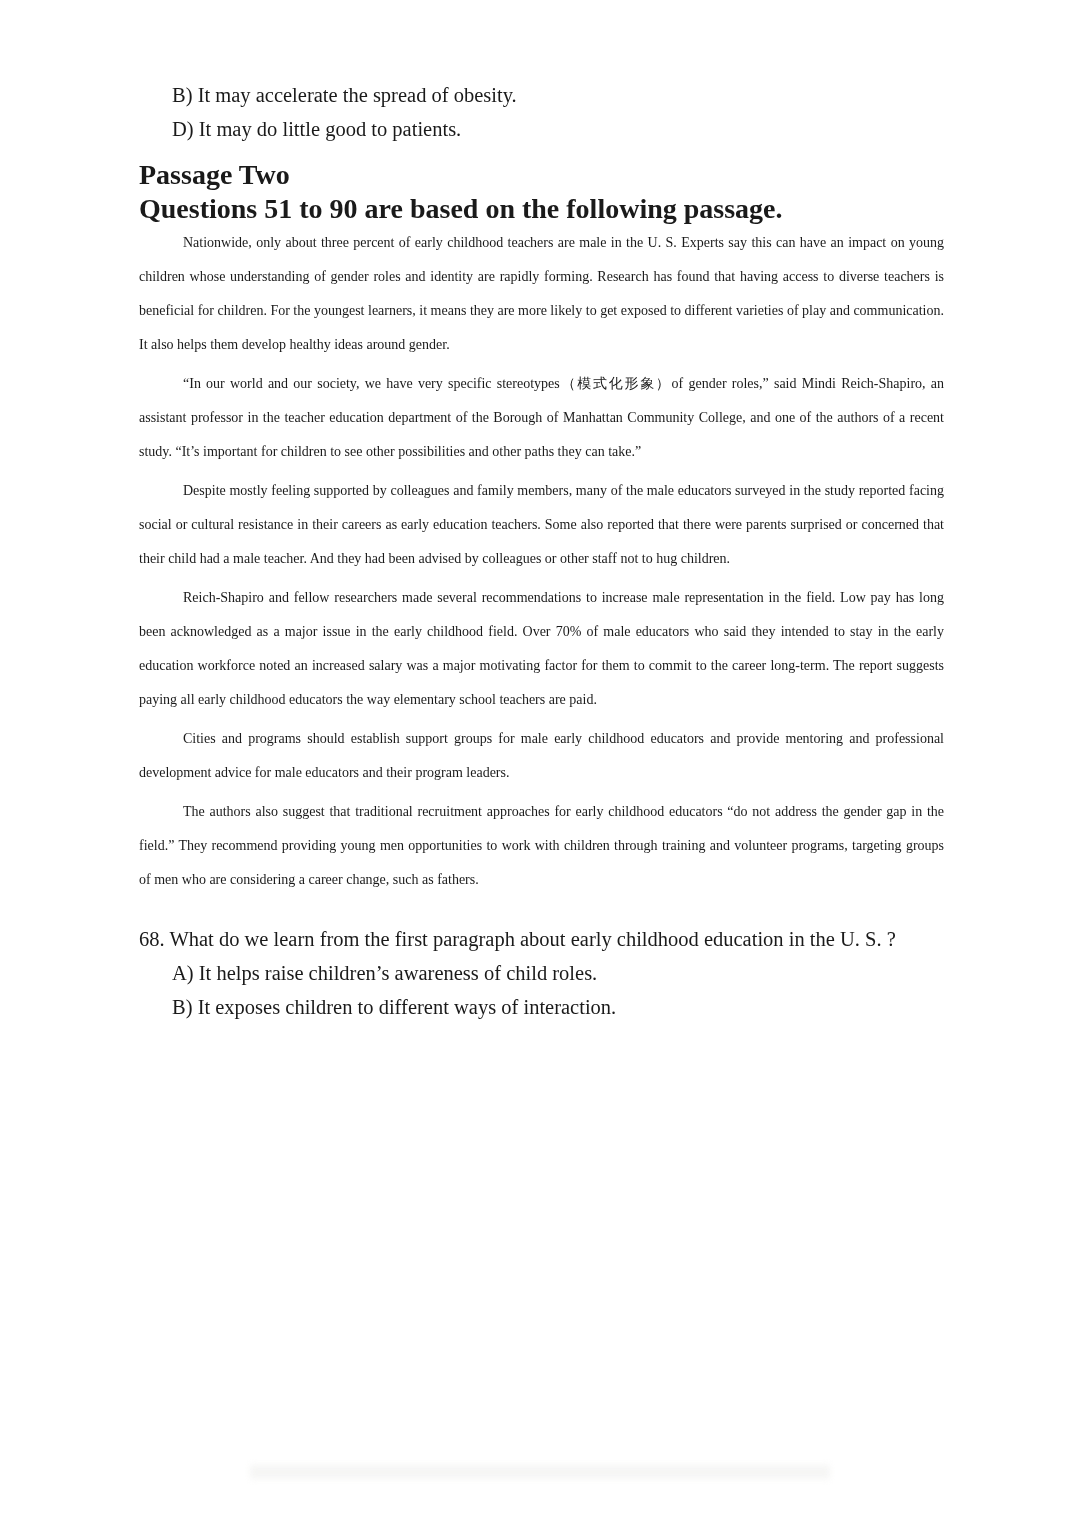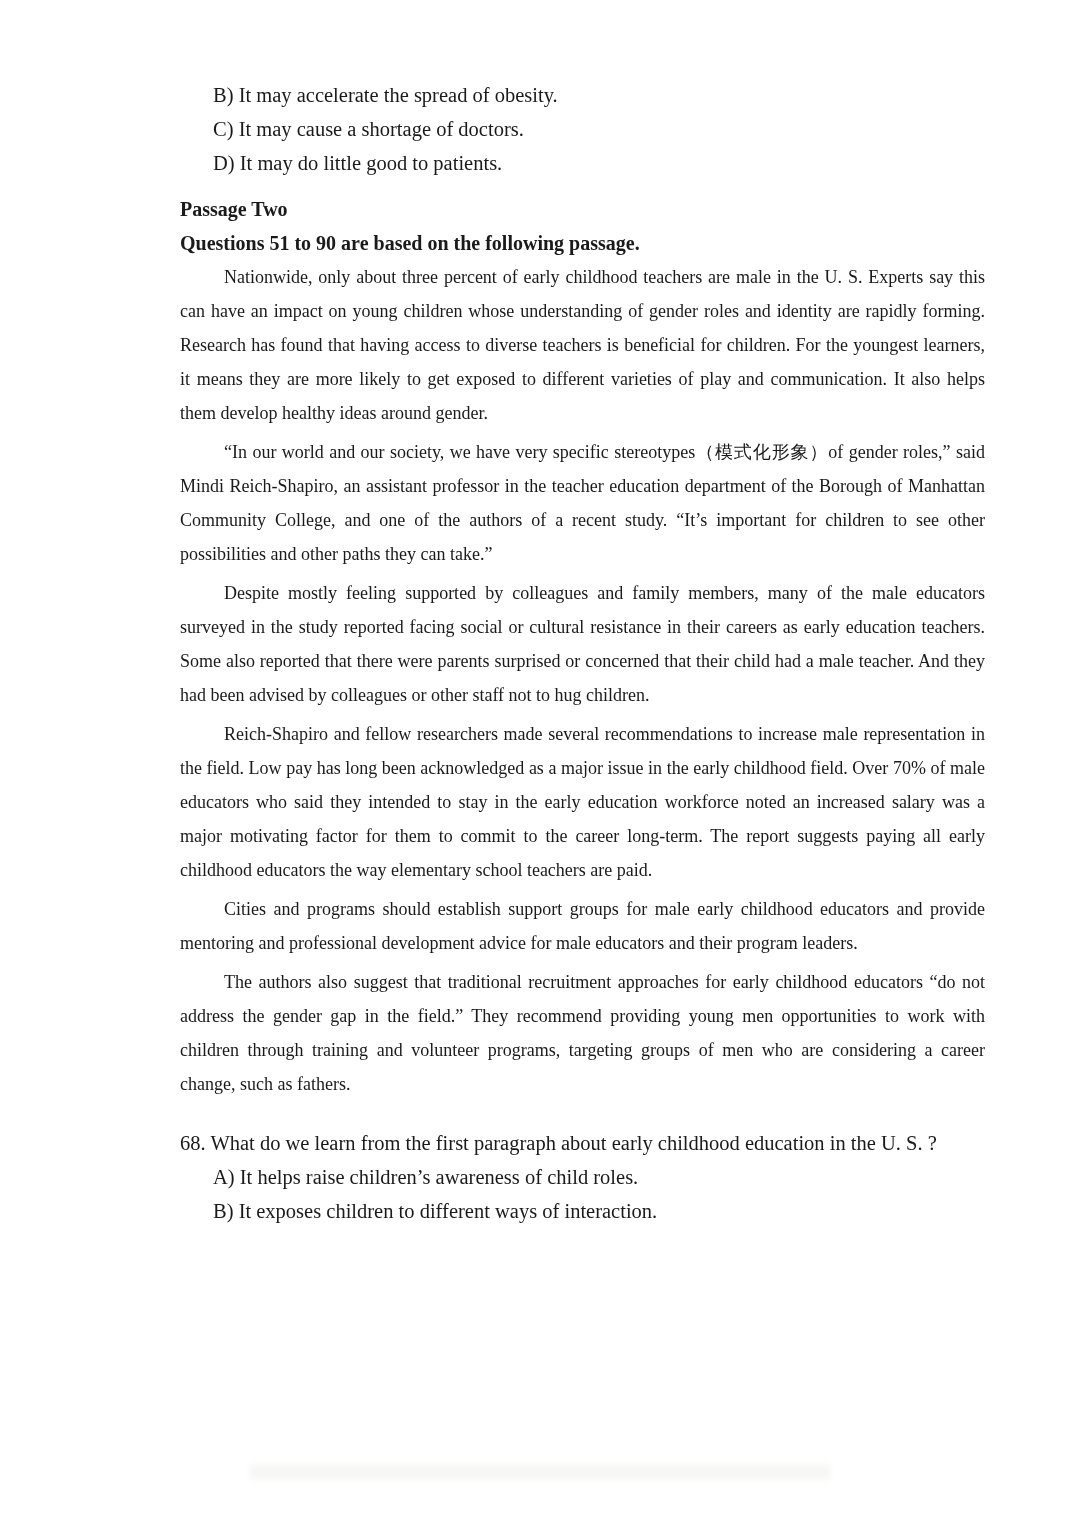--- a/index.html
+++ b/index.html
@@ -1,33 +1,32 @@
 <!DOCTYPE html>
 <html><head>
 <meta charset="utf-8">
 <style>
   html, body { margin:0; padding:0; background:#ffffff; }
   body { width:1080px; height:1527px; position:relative; overflow:hidden;
          font-family:"Liberation Serif","DejaVu Serif",serif; color:#1a1a1a; }
-  .page { position:absolute; left:139px; top:78px; width:805px;margin-left:41px; }
+  .page { position:absolute; left:139px; top:78px; width:805px; }
   .opt { padding-left:33px; font-size:20.5px; line-height:34px; }
-  .h { font-weight:bold; font-size:20px; line-height:34px; }
+  .h { font-weight:bold; font-size:28px; line-height:34px; }
   .h1 { margin-top:12px; }
-  .para { font-size:18px; line-height:34px; text-align:justify; text-indent:44px; margin:0 0 5px 0; }
+  .para { font-size:14px; line-height:34px; text-align:justify; text-indent:44px; margin:0 0 5px 0; }
   .para .it { }
   .q { margin-top:25px; font-size:20.5px; line-height:34px; }
   .footer-mark { position:absolute; left:250px; top:1465px; width:580px; height:14px;
                  background:#f2f2f0; filter:blur(3px); opacity:0.7; }
 </style>
 </head>
 <body>
 
 <div class="page">
   <div class="opt">B) It may accelerate the spread of obesity.</div>
-  <div class="opt">C) It may cause a shortage of doctors.</div>
   <div class="opt">D) It may do little good to patients.</div>
 
   <div class="h h1">Passage Two</div>
   <div class="h">Questions 51 to 90 are based on the following passage.</div>
 
   <p class="para">Nationwide, only about three percent of early childhood teachers are male in the U. S. Experts say this can have an impact on young children whose understanding of gender roles and identity are rapidly forming. Research has found that having access to diverse teachers is beneficial for children. For the youngest learners, it means they are more likely to get exposed to different varieties of play and communication. It also helps them develop healthy ideas around gender.</p>
   <p class="para"><span>“In our world and our society, we have very specific </span><span class="it">stereotypes</span><span>（模式化形象）</span><span>of gender roles,” said Mindi Reich-Shapiro, an assistant professor in the teacher education department of the Borough of Manhattan Community College, and one of the authors of a recent study. “It’s important for children to see other possibilities and other paths they can take.”</span></p>
   <p class="para">Despite mostly feeling supported by colleagues and family members, many of the male educators surveyed in the study reported facing social or cultural resistance in their careers as early education teachers. Some also reported that there were parents surprised or concerned that their child had a male teacher. And they had been advised by colleagues or other staff not to hug children.</p>
   <p class="para">Reich-Shapiro and fellow researchers made several recommendations to increase male representation in the field. Low pay has long been acknowledged as a major issue in the early childhood field. Over 70% of male educators who said they intended to stay in the early education workforce noted an increased salary was a major motivating factor for them to commit to the career long-term. The report suggests paying all early childhood educators the way elementary school teachers are paid.</p>
   <p class="para">Cities and programs should establish support groups for male early childhood educators and provide mentoring and professional development advice for male educators and their program leaders.</p>

